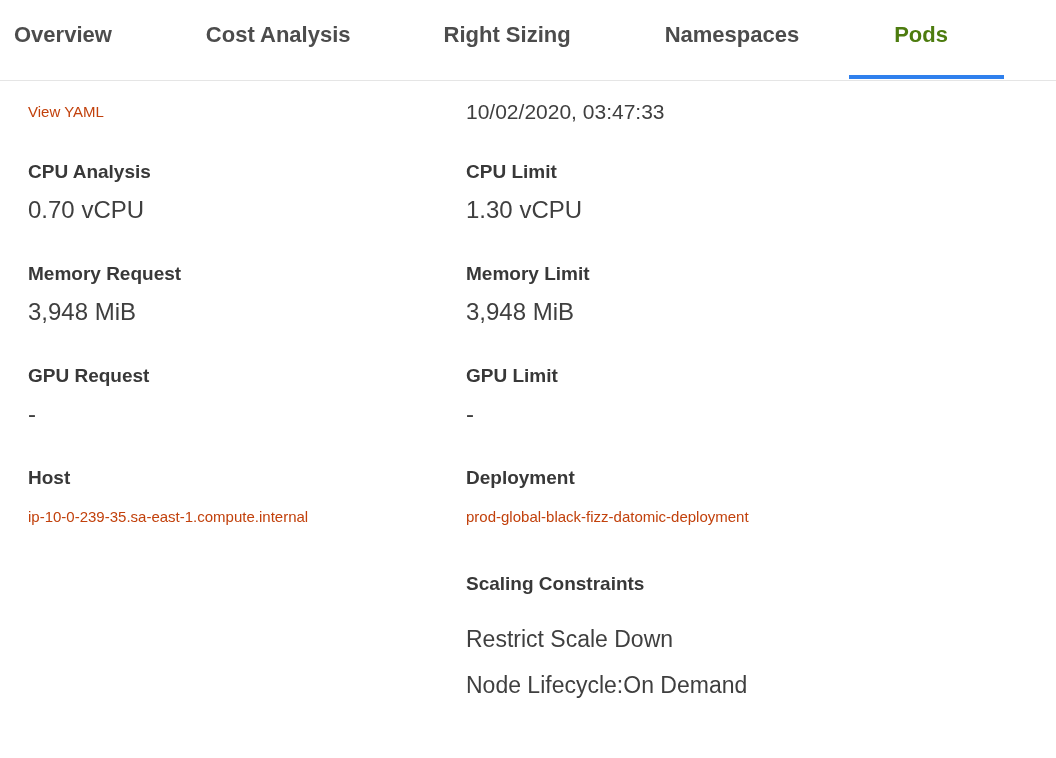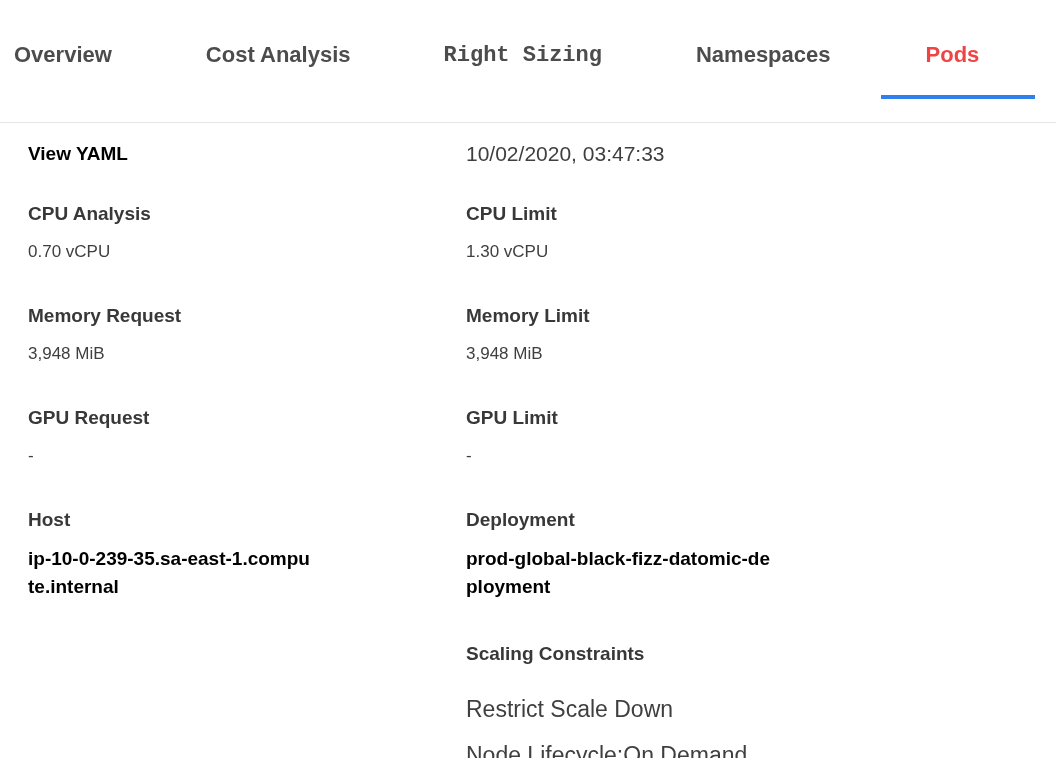--- a/index.html
+++ b/index.html
@@ -8,43 +8,42 @@
     height: 758px;
     background: #ffffff;
     font-family: "Liberation Sans", "DejaVu Sans", sans-serif;
     overflow: hidden;
   }
 
   
   .tabbar {
     display: flex;
     align-items: stretch;
-    height: 103px;
+    height: 81px;
     border-bottom: 1px solid #e5e5e5;
     background: #ffffff;
-    margin-top: 20px;
   }
   .tab {
     display: flex;
     align-items: center;
     height: 80px;
     padding-bottom: 10px;
     position: relative;
     font-size: 22px;
     font-weight: 600;
     color: #4c4c4c;
     cursor: pointer;
     white-space: nowrap;
   }
   .tab:nth-child(1) { margin-left: 14px; }
   .tab:nth-child(2) { margin-left: 94px; }
-  .tab:nth-child(3) { margin-left: 93px; font-family: Liberation Mono, monospace; }
+  .tab:nth-child(3) { margin-left: 93px; }
   .tab:nth-child(4) { margin-left: 94px; }
   .tab:nth-child(5) { margin-left: 50px; padding-left: 45px; padding-right: 56px; }
-  .tab.active { color: #ef4444; }
+  .tab.active { color: #4d7c0f; }
   .tab.active::after {
     content: "";
     position: absolute;
     left: 0;
     right: 0;
     bottom: 1px;
     height: 4px;
     background: #2f80ed;
   }
 
@@ -55,43 +54,42 @@
     grid-template-columns: 438px auto;
     justify-content: start;
     align-items: start;
   }
   .cell { min-height: 26px; }
   .row-1 { margin-top: 34px; }
   .row-2, .row-3, .row-4 { margin-top: 38px; }
   .row-5 { margin-top: 40px; }
 
   .link {
-    color: #000000;
-    font-size: 19px;
+    color: #c2410c;
+    font-size: 15px;
     line-height: 26px;
     cursor: pointer;
     text-decoration: none;
     display: inline-block;
-    font-weight: bold;
   }
   .timestamp {
     color: #3f3f3f;
     font-size: 21px;
     line-height: 26px;
   }
   .field-label {
     color: #383838;
     font-size: 19px;
     font-weight: 700;
     line-height: 26px;
     margin-bottom: 12px;
   }
   .field-value {
     color: #3f3f3f;
-    font-size: 17px;
+    font-size: 24px;
     line-height: 26px;
   }
   .wrap-link {
     line-height: 28px;
     word-break: break-all;
     display: block;
   }
   .host-link { max-width: 282px; }
   .deploy-link { max-width: 311px; }
 

